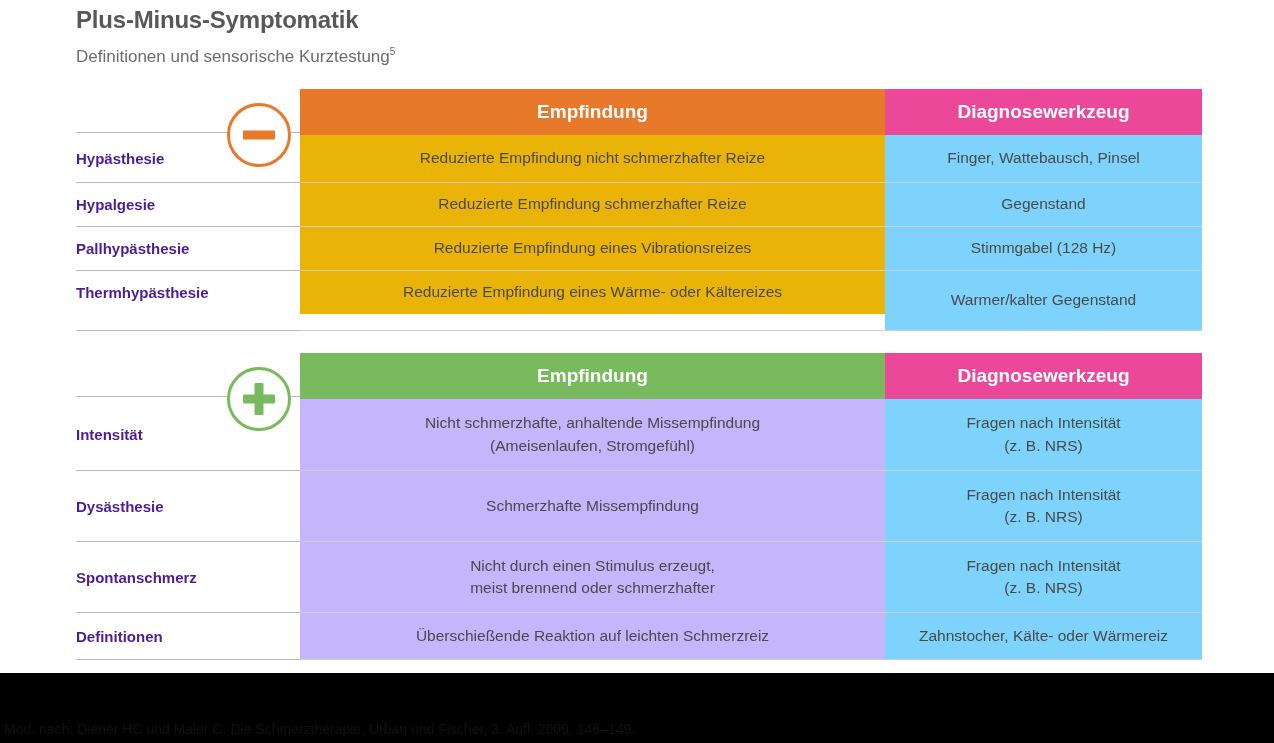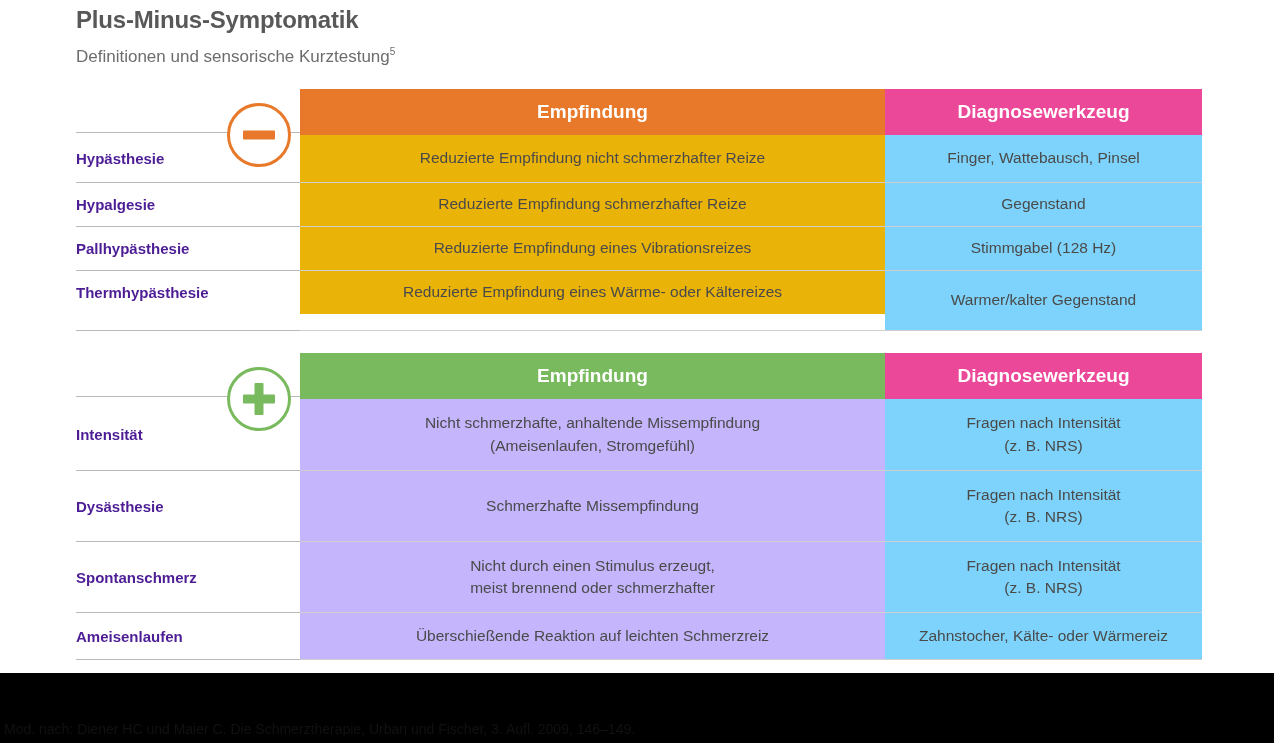--- a/index.html
+++ b/index.html
@@ -272,21 +272,21 @@
       </div>
     </div>
     <div class="t-cell col-tool" style="height:71px">
       <div>
         <div>Fragen nach Intensität</div>
         <div>(z. B. NRS)</div>
       </div>
     </div>
 
     <div class="t-gutter"></div>
-    <div class="t-label" style="height:47px">Ameisenlaufen</div>
+    <div class="t-label" style="height:47px">Definitionen</div>
     <div class="t-cell col-emp" style="height:47px">Überschießende Reaktion auf leichten Schmerzreiz</div>
     <div class="t-cell col-tool" style="height:47px">Zahnstocher, Kälte- oder Wärmereiz</div>
   </div>
 
   <div class="t-bottom-rule">
     <span class="rule-blank"></span>
     <span class="rule-label"></span>
     <span class="rule-cell"></span>
     <span class="rule-cell"></span>
   </div>

